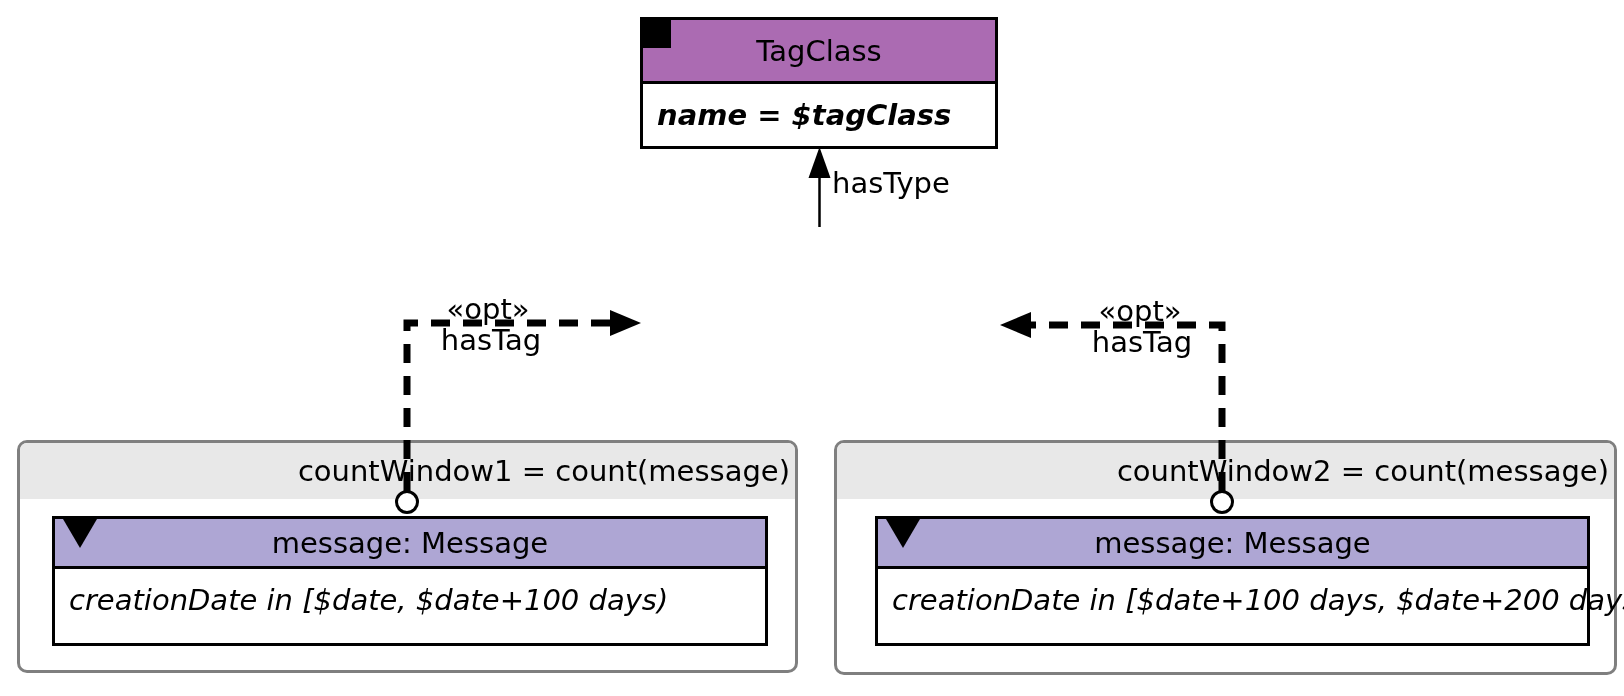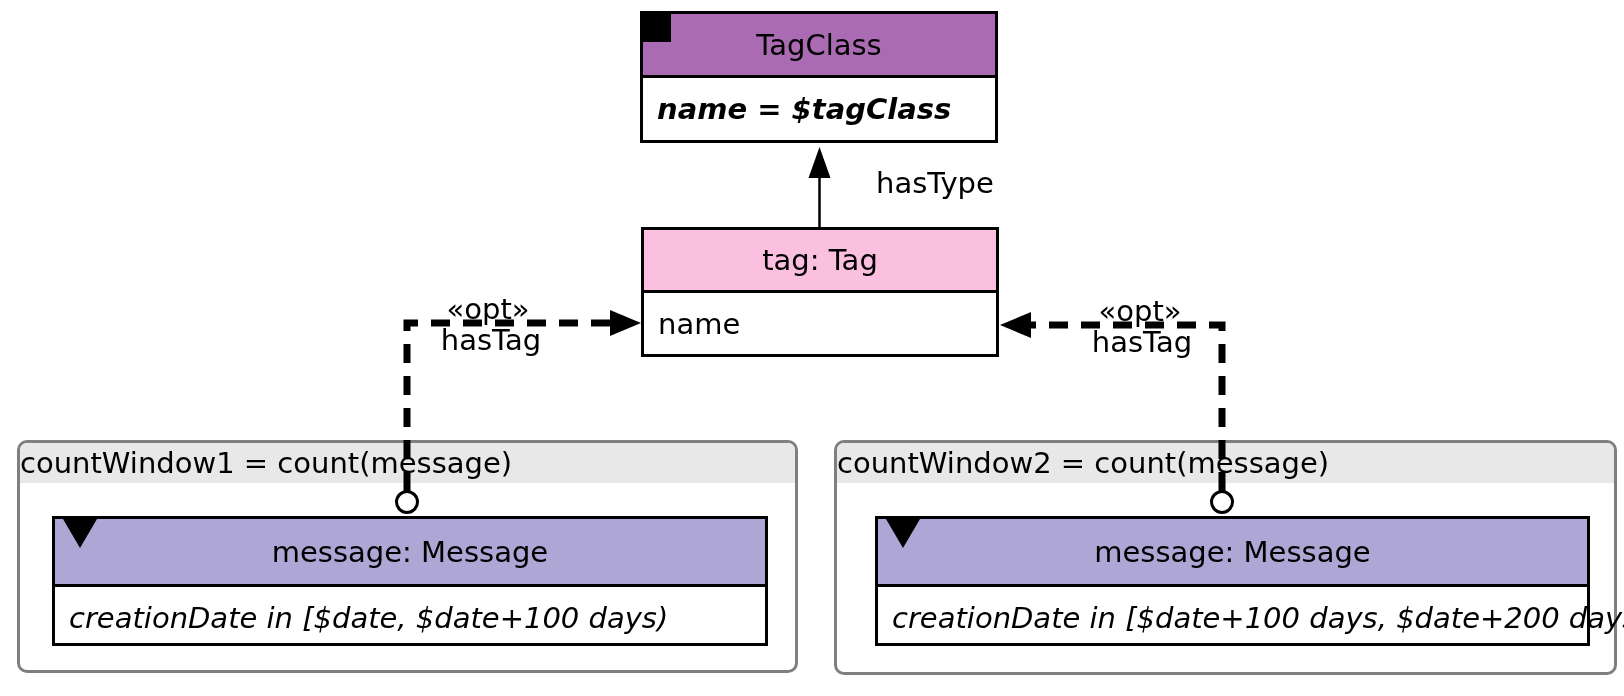--- a/index.html
+++ b/index.html
@@ -15,56 +15,56 @@
   html,body{background:var(--canvas-bg);}
   body{font-family:"DejaVu Sans","Liberation Sans",sans-serif;color:#000;}
   .canvas{position:relative;width:1624px;height:696px;background:var(--canvas-bg);overflow:hidden;}
 
   
   .node{position:absolute;border:3px solid #000;background:#fff;}
   .node .hdr{display:flex;align-items:center;justify-content:center;
              border-bottom:3px solid #000;font-size:29px;}
   .node .bdy{display:flex;align-items:center;font-size:29px;padding-left:14px;}
 
-  .node.tagclass{left:640px;top:11px;width:358px;height:132px;}
+  .node.tagclass{left:640px;top:17px;width:358px;height:132px;}
   .node.tagclass .hdr{height:64px;background:var(--tag-class-header);}
   .node.tagclass .bdy{height:62px;font-weight:bold;font-style:italic;}
   .class-marker{position:absolute;left:-3px;top:-3px;width:31px;height:31px;background:#000;}
 
   .node.tag{left:641px;top:227px;width:358px;height:130px;}
   .node.tag .hdr{height:63px;background:var(--tag-header);}
   .node.tag .bdy{height:61px;}
 
   
   .window{position:absolute;border:3px solid var(--window-border);border-radius:10px;background:#fff;}
-  .window .band{height:40px;background:var(--window-header);border-radius:7px 7px 0 0;
-                display:flex;align-items:center;justify-content:flex-start;
+  .window .band{height:56px;background:var(--window-header);border-radius:7px 7px 0 0;
+                display:flex;align-items:center;justify-content:flex-end;
                 padding-right:5px;font-size:29px;white-space:nowrap;}
   .window.left{left:17px;top:440px;width:781px;height:233px;}
   .window.right{left:834px;top:440px;width:783px;height:235px;}
 
   .node.message{height:130px;}
-  .node.message .hdr{height:68px;background:var(--message-header);position:relative;}
+  .node.message .hdr{height:50px;background:var(--message-header);position:relative;}
   .node.message .bdy{height:62px;font-style:italic;white-space:nowrap;}
   .window.left  .node.message{left:32px;top:73px;width:716px;}
   .window.right .node.message{left:38px;top:73px;width:715px;}
   .tri-marker{position:absolute;left:8px;top:0;width:0;height:0;
               border-left:17px solid transparent;border-right:17px solid transparent;
               border-top:29px solid #000;}
 
   
   svg.connectors{position:absolute;left:0;top:0;z-index:10;pointer-events:none;}
   .solid-line{stroke:var(--edge);stroke-width:2.5px;fill:none;}
   .dashed-line{stroke:var(--edge);stroke-width:7px;fill:none;stroke-dasharray:19 13;}
   .arrowhead{fill:var(--edge);stroke:none;}
   .anchor-circle{fill:#fff;stroke:var(--edge);stroke-width:3px;}
 
   .edge-label{position:absolute;z-index:11;font-size:29px;line-height:29px;white-space:nowrap;}
   .edge-label.centered{text-align:center;width:170px;}
-  .lbl-hastype{left:876px;top:169px;}
+  .lbl-hastype{left:832px;top:169px;}
   .lbl-opt-left{left:403px;top:295px;}
   .lbl-hastag-left{left:406px;top:326px;}
   .lbl-opt-right{left:1055px;top:297px;}
   .lbl-hastag-right{left:1057px;top:328px;}
 </style>
 </head>
 <body>
 
 <div class="canvas">
 
@@ -95,26 +95,20 @@
   </div>
 
   <div class="node tagclass">
     <span class="class-marker"></span>
     <div class="hdr">
       <span>TagClass</span>
     </div>
     <div class="bdy">name = $tagClass</div>
   </div>
 
-  <div class="node tag">
-    <div class="hdr">
-      <span>tag: Tag</span>
-    </div>
-    <div class="bdy">name</div>
-  </div>
 
   <svg class="connectors" width="1624" height="696" viewBox="0 0 1624 696">
 
     <line class="solid-line" x1="819.5" y1="160" x2="819.5" y2="227"></line>
     <polygon class="arrowhead" points="819.5,147 808.5,178 830.5,178"></polygon>
 
     <path class="dashed-line" d="M 407 491 L 407 323 L 612 323"></path>
     <polygon class="arrowhead" points="641,323 610,310 610,336"></polygon>
     <circle class="anchor-circle" cx="407" cy="502" r="10.5"></circle>
 

